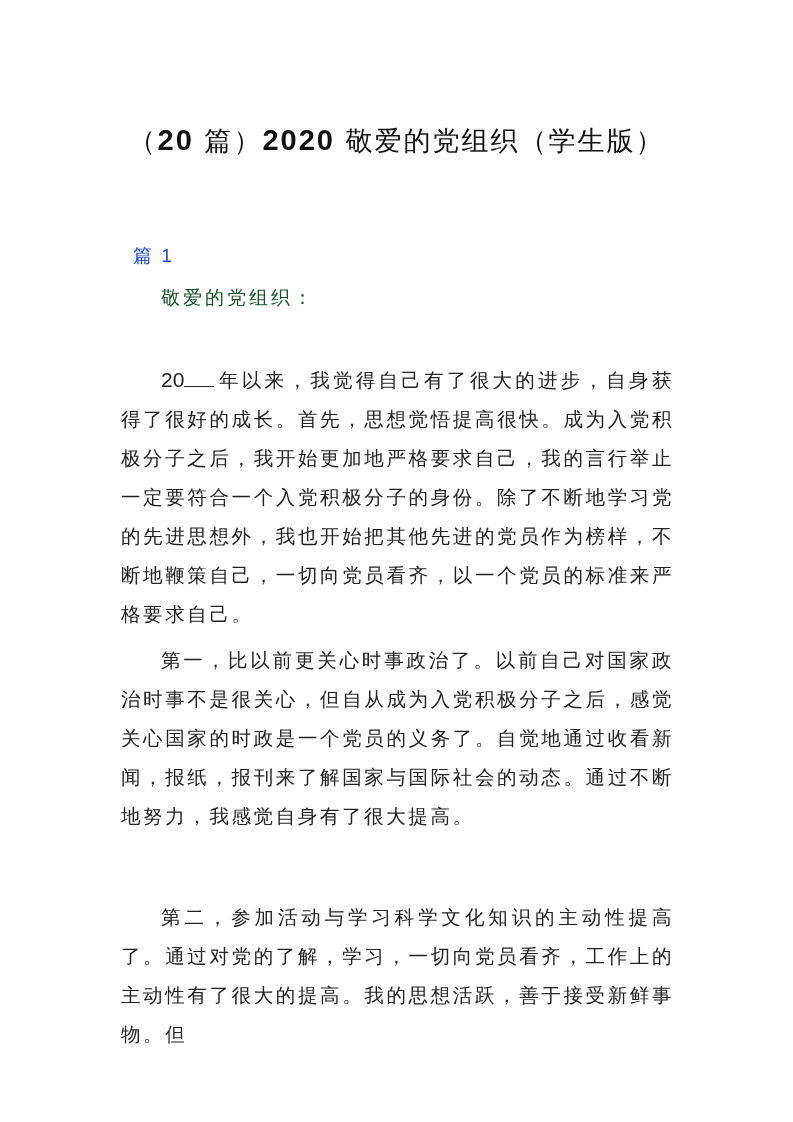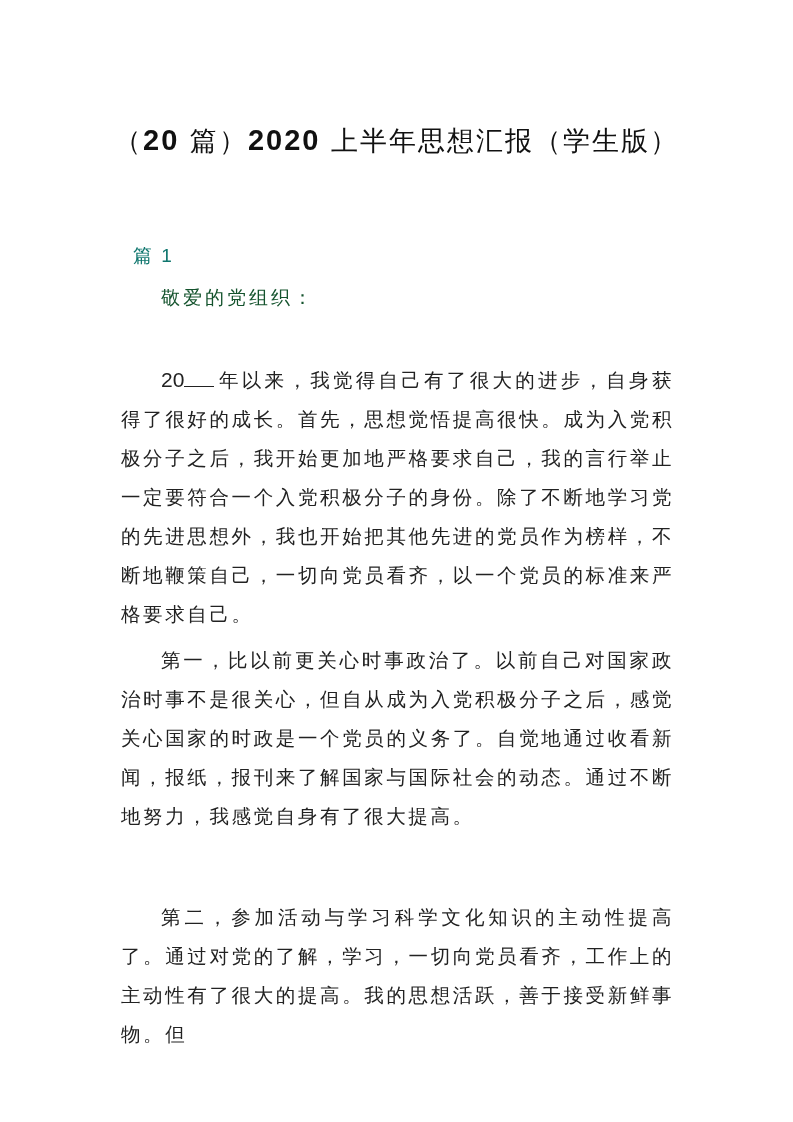--- a/index.html
+++ b/index.html
@@ -37,21 +37,21 @@
     font-weight: bold;
     font-size: 29px;
   }
   .section-label {
     position: absolute;
     top: 241px;
     left: 133px;
     font-size: 19px;
     line-height: 28px;
     letter-spacing: 2px;
-    color: #0f766e;
+    color: #1d4ed8;
   }
   .section-label .num {
     font-family: "Liberation Sans", "DejaVu Sans", sans-serif;
   }
   .salutation {
     position: absolute;
     top: 283px;
     left: 161px;
     font-size: 19px;
     line-height: 28px;
@@ -89,21 +89,21 @@
     vertical-align: baseline;
     margin-right: 4px;
   }
 </style>
 </head>
 <body>
 
 <div class="page">
 
   <div class="title">
-    <span>（</span><span class="latin">20</span><span> 篇</span><span>）</span><span class="latin">2020</span><span> 上半年思想汇报（学生版）</span>
+    <span>（</span><span class="latin">20</span><span> 篇</span><span>）</span><span class="latin">2020</span><span> 敬爱的党组织（学生版）</span>
   </div>
 
   <div class="section-label">
     <span>篇</span><span class="num"> 1</span>
   </div>
 
   <div class="salutation">敬爱的党组织：</div>
 
   <div class="body-text p1">
     <p><span class="year-prefix">20</span><span class="blank"></span><span>年以来，我觉得自己有了很大的进步，自身获得了很好的成长。首先，思想觉悟提高很快。成为入党积极分子之后，我开始更加地严格要求自己，我的言行举止一定要符合一个入党积极分子的身份。除了不断地学习党的先进思想外，我也开始把其他先进的党员作为榜样，不断地鞭策自己，一切向党员看齐，以一个党员的标准来严格要求自己。</span></p>

